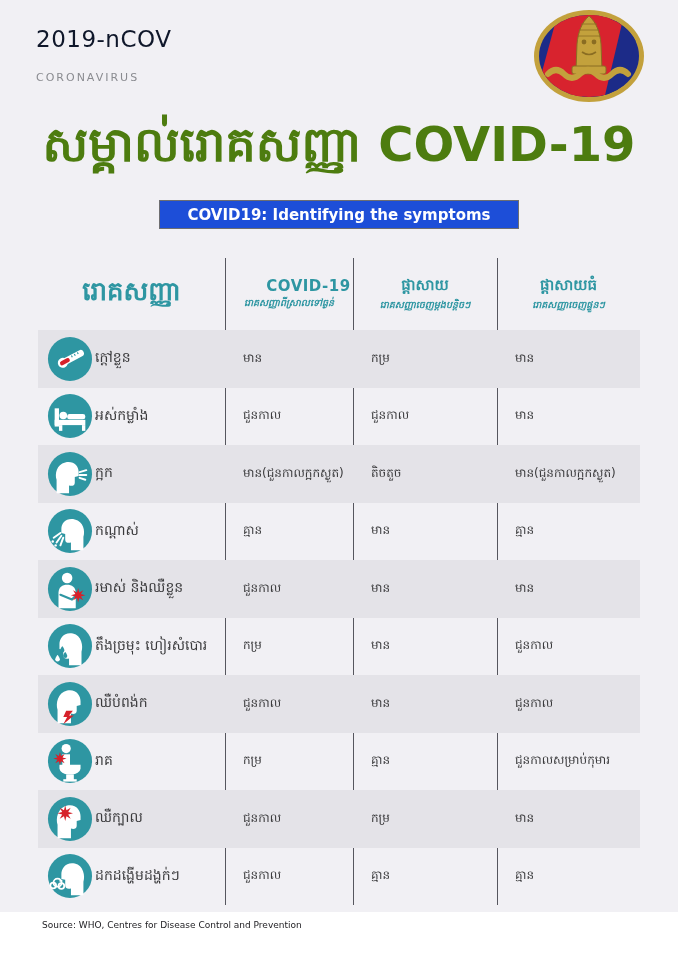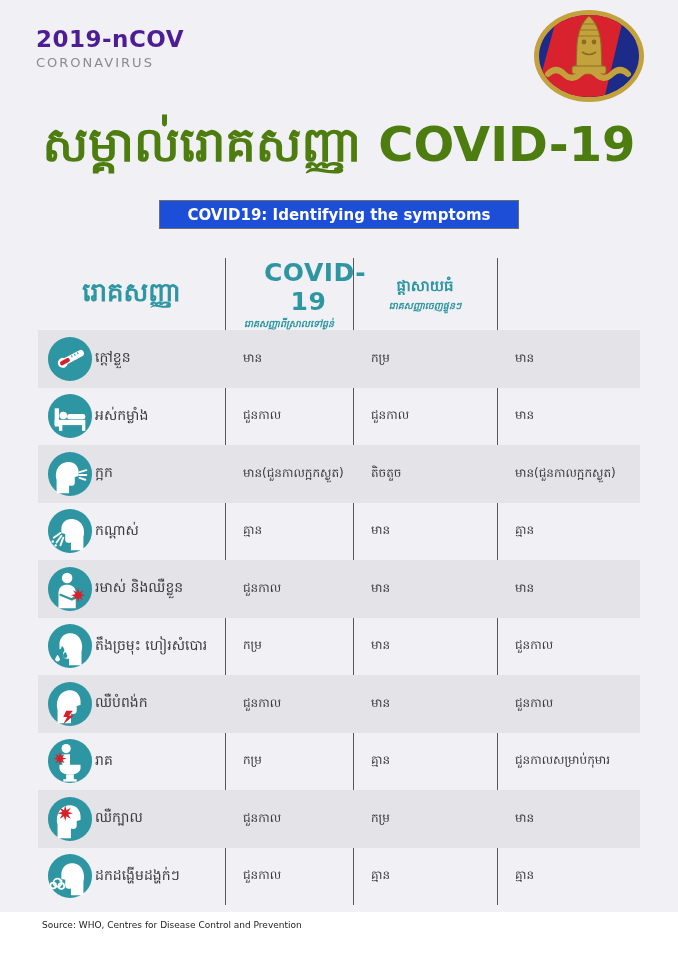--- a/index.html
+++ b/index.html
@@ -7,22 +7,22 @@
   .page {
     position:relative; width:678px; height:960px; margin:0 auto;
     background:#ffffff; overflow:hidden;
     font-family:"DejaVu Sans","Liberation Sans",sans-serif;
     color:#3a3a3c;
   }
   .bg { position:absolute; left:0; top:0; width:678px; height:912px; background:#f1f0f4; }
 
   
   .brand { position:absolute; left:36px; top:26px; }
-  .brand-name { font-size:23px; font-weight:bold; color:#4c1d95; letter-spacing:.5px; }
-  .brand-sub  { font-size:13px; color:#8a8b90; letter-spacing:2px; margin-top:3px; }
+  .brand-name { font-size:23px; font-weight:normal; color:#0f172a; letter-spacing:.5px; }
+  .brand-sub  { font-size:11px; color:#8a8b90; letter-spacing:2px; margin-top:19px; }
 
   .logo { position:absolute; left:532px; top:8px; }
 
   
   .title {
     position:absolute; left:0; top:108px; width:678px; text-align:center;
     font-size:48px; font-weight:bold; color:#4d7c0f; line-height:1.5;
     white-space:nowrap;
   }
   .badge {
@@ -34,21 +34,21 @@
 
   
   .table { position:absolute; left:38px; top:258px; width:602px; }
   .vline { position:absolute; top:0; height:647px; width:1px; background:#56565e; }
   .vline.v1 { left:187px; } .vline.v2 { left:315px; } .vline.v3 { left:459px; }
 
   .thead, .row { display:grid; grid-template-columns:187px 128px 144px 143px; }
   .thead { height:72px; align-items:center; }
   .hcell { text-align:center; color:#2e96a2; }
   .h-symptom { font-size:26px; font-weight:bold; }
-  .h-title-lg { font-size:25px; font-weight:bold; letter-spacing:.5px;margin-left:39px; }
+  .h-title-lg { font-size:15px; font-weight:bold; letter-spacing:.5px;margin-left:39px; }
   .h-title-sm { font-size:15px; font-weight:bold; }
   .h-sub { font-size:9.5px; font-weight:bold; margin-top:2px;font-style:italic; }
 
   .rows { position:relative; }
   .row { height:57.5px; align-items:center; }
   .row:nth-child(odd) { background:#e4e3e8; }
   .sym-cell { display:flex; align-items:center; gap:2px; padding-left:9px; }
   .sym-label { font-size:14px; color:#3a3a3c; }
   .val { padding-left:18px; font-size:12px; color:#3a3a3c; white-space:nowrap; }
   .icon-wrap { width:46px; height:46px; flex:0 0 46px; }
@@ -109,20 +109,24 @@
     <div class="vline v2"></div>
     <div class="vline v3"></div>
 
     <div class="thead">
       <div class="hcell h-symptom">រោគសញ្ញា</div>
       <div class="hcell">
         <div class="h-title-lg">COVID-19</div>
         <div class="h-sub">រោគសញ្ញាពីស្រាលទៅធ្ងន់</div>
       </div>
       <div class="hcell">
+        <div class="h-title-sm">ផ្តាសាយ</div>
+        <div class="h-sub">រោគសញ្ញាចេញម្តងបន្តិចៗ</div>
+      </div>
+      <div class="hcell">
         <div class="h-title-sm">ផ្តាសាយធំ</div>
         <div class="h-sub">រោគសញ្ញាចេញផ្ទួនៗ</div>
       </div>
     </div>
 
     <div class="rows">
 
       <div class="row">
         <div class="sym-cell">
           <span class="icon-wrap">

